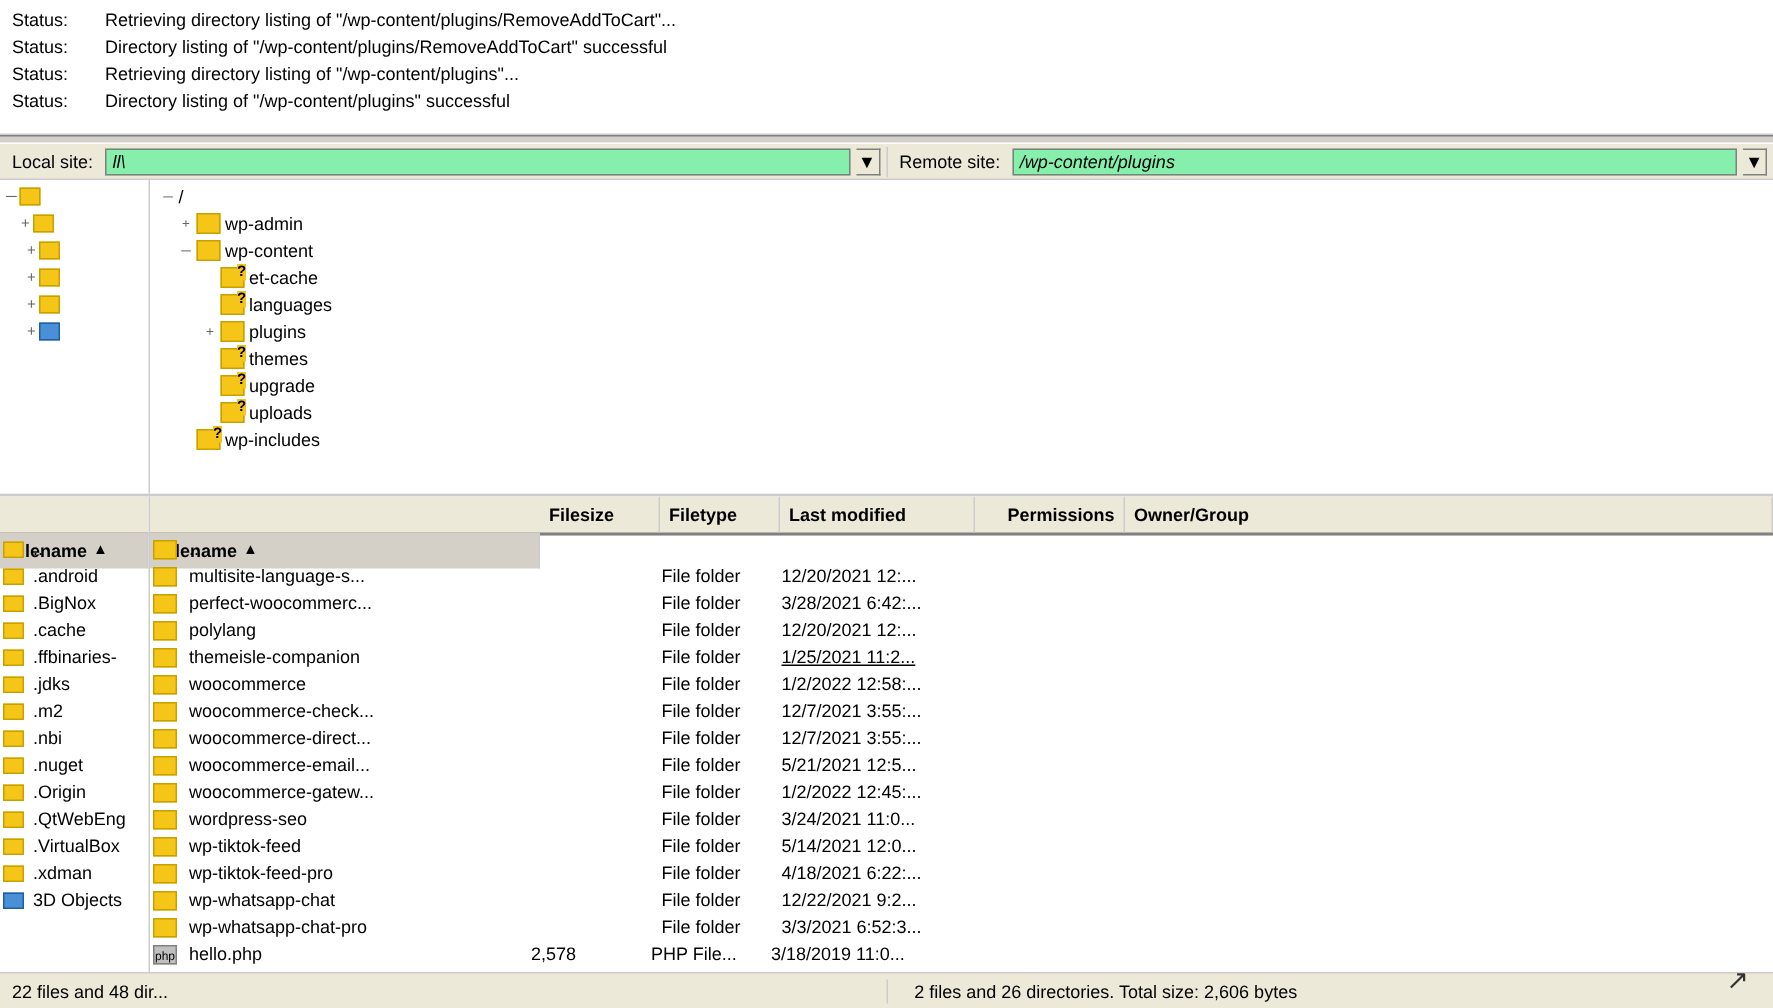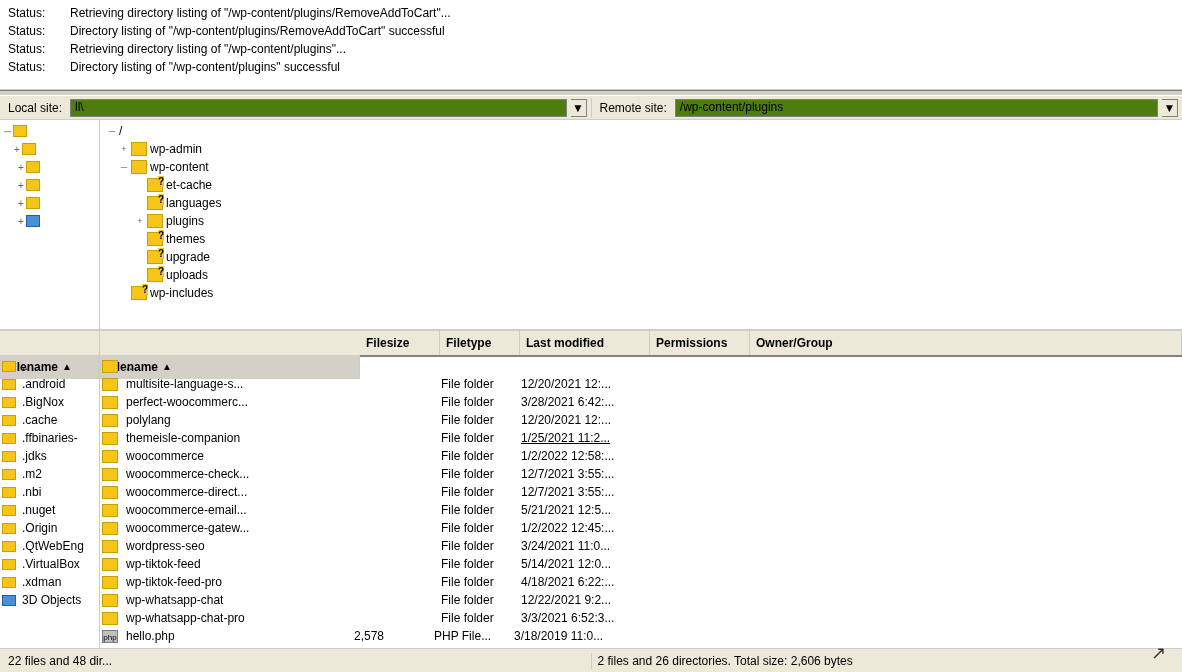--- a/index.html
+++ b/index.html
@@ -11,21 +11,21 @@
     .status-label { color: #000; font-weight: normal; min-width: 50px; }
     .status-text { color: #000; }
 
     
     .h-divider { height: 6px; background: #d4d0c8; border-top: 1px solid #808080; border-bottom: 1px solid #fff; }
 
     
     #site-bars { display: flex; background: #ece9d8; border-bottom: 1px solid #ccc; height: 24px; align-items: center; padding: 0 4px; gap: 0; }
     .site-bar { display: flex; align-items: center; gap: 4px; flex: 1; }
     .site-bar-label { font-size: 12px; color: #000; padding: 0 4px; }
-    .site-bar-path { flex: 1; background: #4d7c0f; border: 1px solid #808080; height: 18px; padding: 0 4px; font-size: 12px; display: flex; align-items: flex-start; }
+    .site-bar-path { flex: 1; background: #86efac; border: 1px solid #808080; height: 18px; padding: 0 4px; font-size: 12px; display: flex; align-items: center; font-style: italic; }
     .site-bar-dropdown { width: 16px; height: 18px; background: #ece9d8; border: 1px solid #808080; border-left: none; display: flex; align-items: center; justify-content: center; cursor: pointer; }
     .vertical-divider { width: 1px; background: #ccc; height: 20px; margin: 0 4px; }
 
     
     #tree-area { display: flex; height: 210px; border-bottom: 1px solid #ccc; }
     #local-tree { width: 100px; border-right: 1px solid #ccc; background: #fff; overflow: auto; padding: 2px; }
     #remote-tree { flex: 1; background: #fff; overflow: auto; padding: 2px; }
 
     
     #file-list-area { display: flex; flex: 1; overflow: hidden; }
@@ -48,21 +48,21 @@
     .tree-item .folder-icon { width: 16px; height: 14px; background: #f5c518; border: 1px solid #c8a000; display: inline-block; margin-right: 3px; flex-shrink: 0; position: relative; }
     .tree-item .folder-icon.has-question::after { content: '?'; position: absolute; top: -3px; left: 10px; font-size: 10px; font-weight: bold; color: #000; background: #f5c518; }
     .tree-item .item-label { font-size: 12px; }
 
     
     ::-webkit-scrollbar { width: 16px; height: 16px; }
     ::-webkit-scrollbar-track { background: #f0f0f0; }
     ::-webkit-scrollbar-thumb { background: #c0c0c0; border: 1px solid #808080; }
 
     
-    #bottom-bar { height: 24px; background: #ece9d8; border-top: 1px solid #ccc; display: flex; align-items: center; padding: 0 4px; gap: 0; }
+    #bottom-bar { height: 24px; background: #ece9d8; border-top: 1px solid #ccc; display: flex; align-items: center; padding: 0 4px; gap: 12px; }
     .bottom-status { flex: 1; font-size: 12px; padding: 0 4px; }
     .vertical-divider-bottom { width: 1px; background: #ccc; height: 16px; margin: 0 2px; }
 
     
     .local-tree-line { height: 18px; display: flex; align-items: center; padding-left: 4px; font-size: 12px; color: #333; }
     .local-tree-line .folder-sm { width: 14px; height: 12px; background: #f5c518; border: 1px solid #c8a000; display: inline-block; margin-right: 3px; }
     .local-tree-line .folder-sm.blue { background: #4a90d9; border-color: #2060a0; }
 
     .folder-yellow { display: inline-block; width: 16px; height: 13px; background: #f5c518; border: 1px solid #c8a000; margin-right: 4px; flex-shrink: 0; }
     .folder-yellow-small { display: inline-block; width: 14px; height: 11px; background: #f5c518; border: 1px solid #c8a000; margin-right: 2px; flex-shrink: 0; }
@@ -293,21 +293,21 @@
       </div>
       <div class="col-header-cell" style="width:80px; min-width:80px;">
         <span>Filesize</span>
       </div>
       <div class="col-header-cell" style="width:80px; min-width:80px;">
         <span>Filetype</span>
       </div>
       <div class="col-header-cell" style="width:130px; min-width:130px;">
         <span>Last modified</span>
       </div>
-      <div class="col-header-cell" style="width:100px; min-width:100px;">
+      <div class="col-header-cell" style="width:100px; min-width:100px;justify-content:flex-end;">
         <span>Permissions</span>
       </div>
       <div class="col-header-cell" style="flex:1;">
         <span>Owner/Group</span>
       </div>
     </div>
 
     <div class="file-list-body">
       <div class="file-row">
         <span class="folder-yellow"></span>

